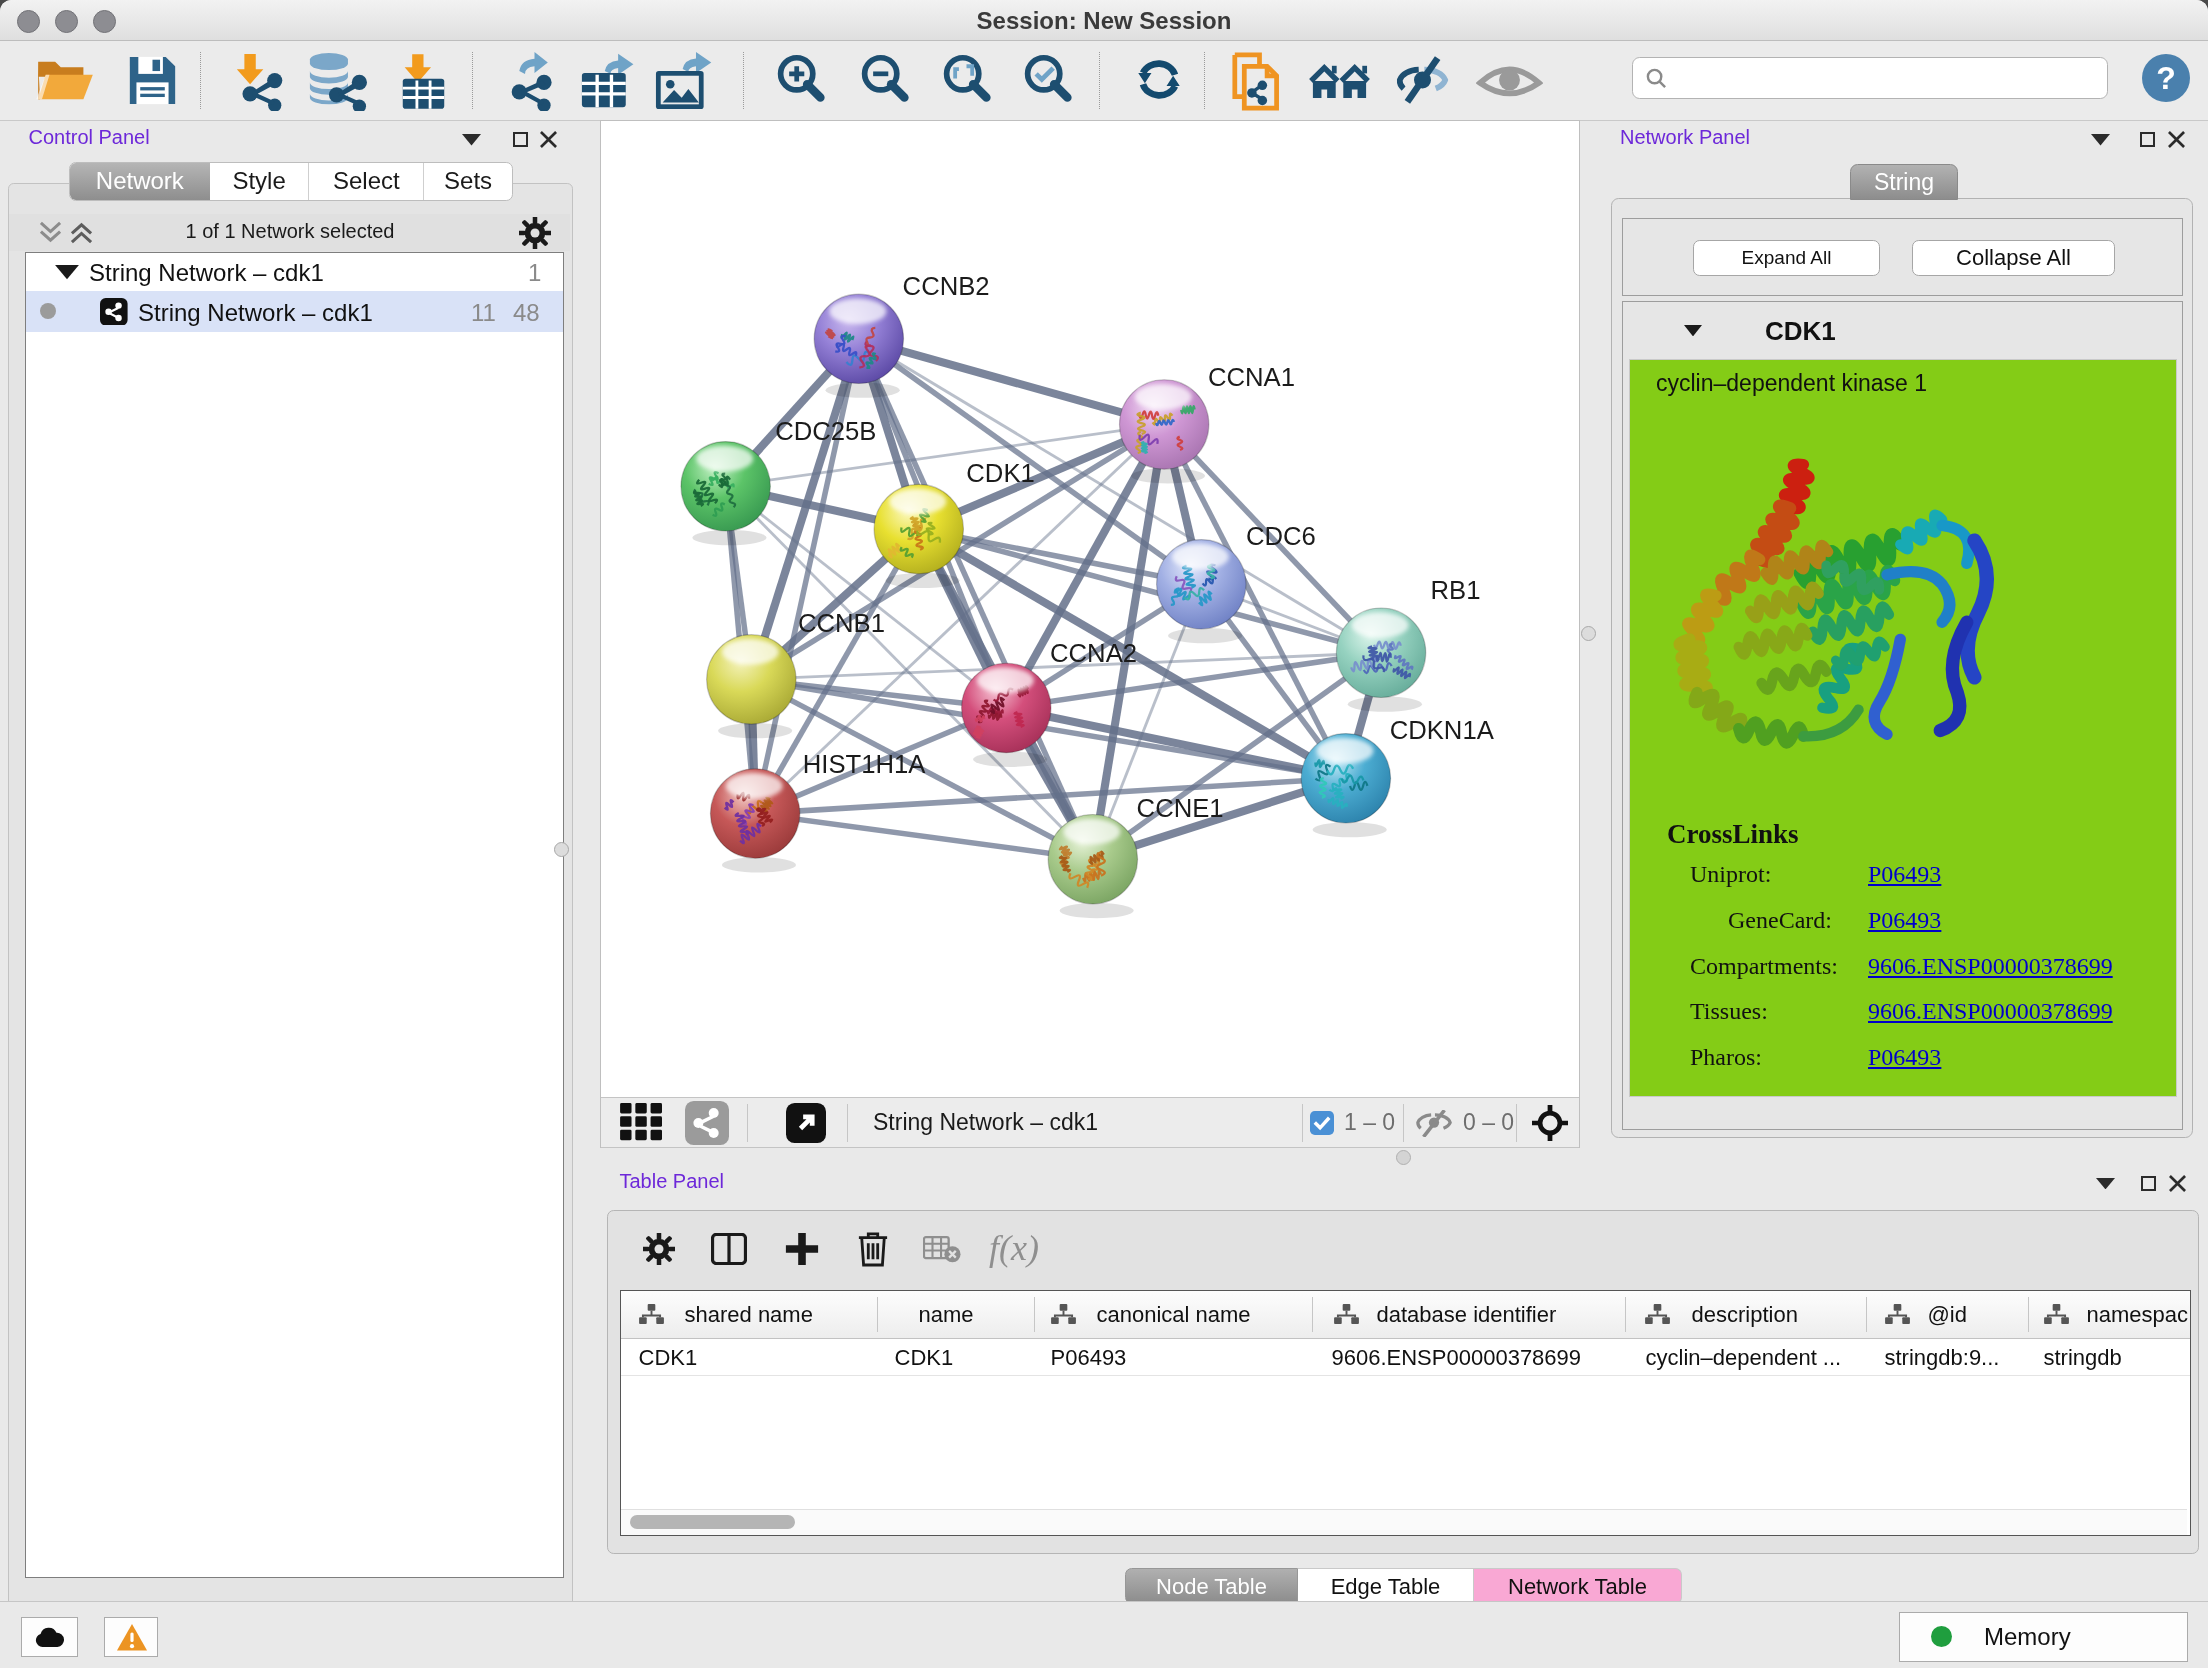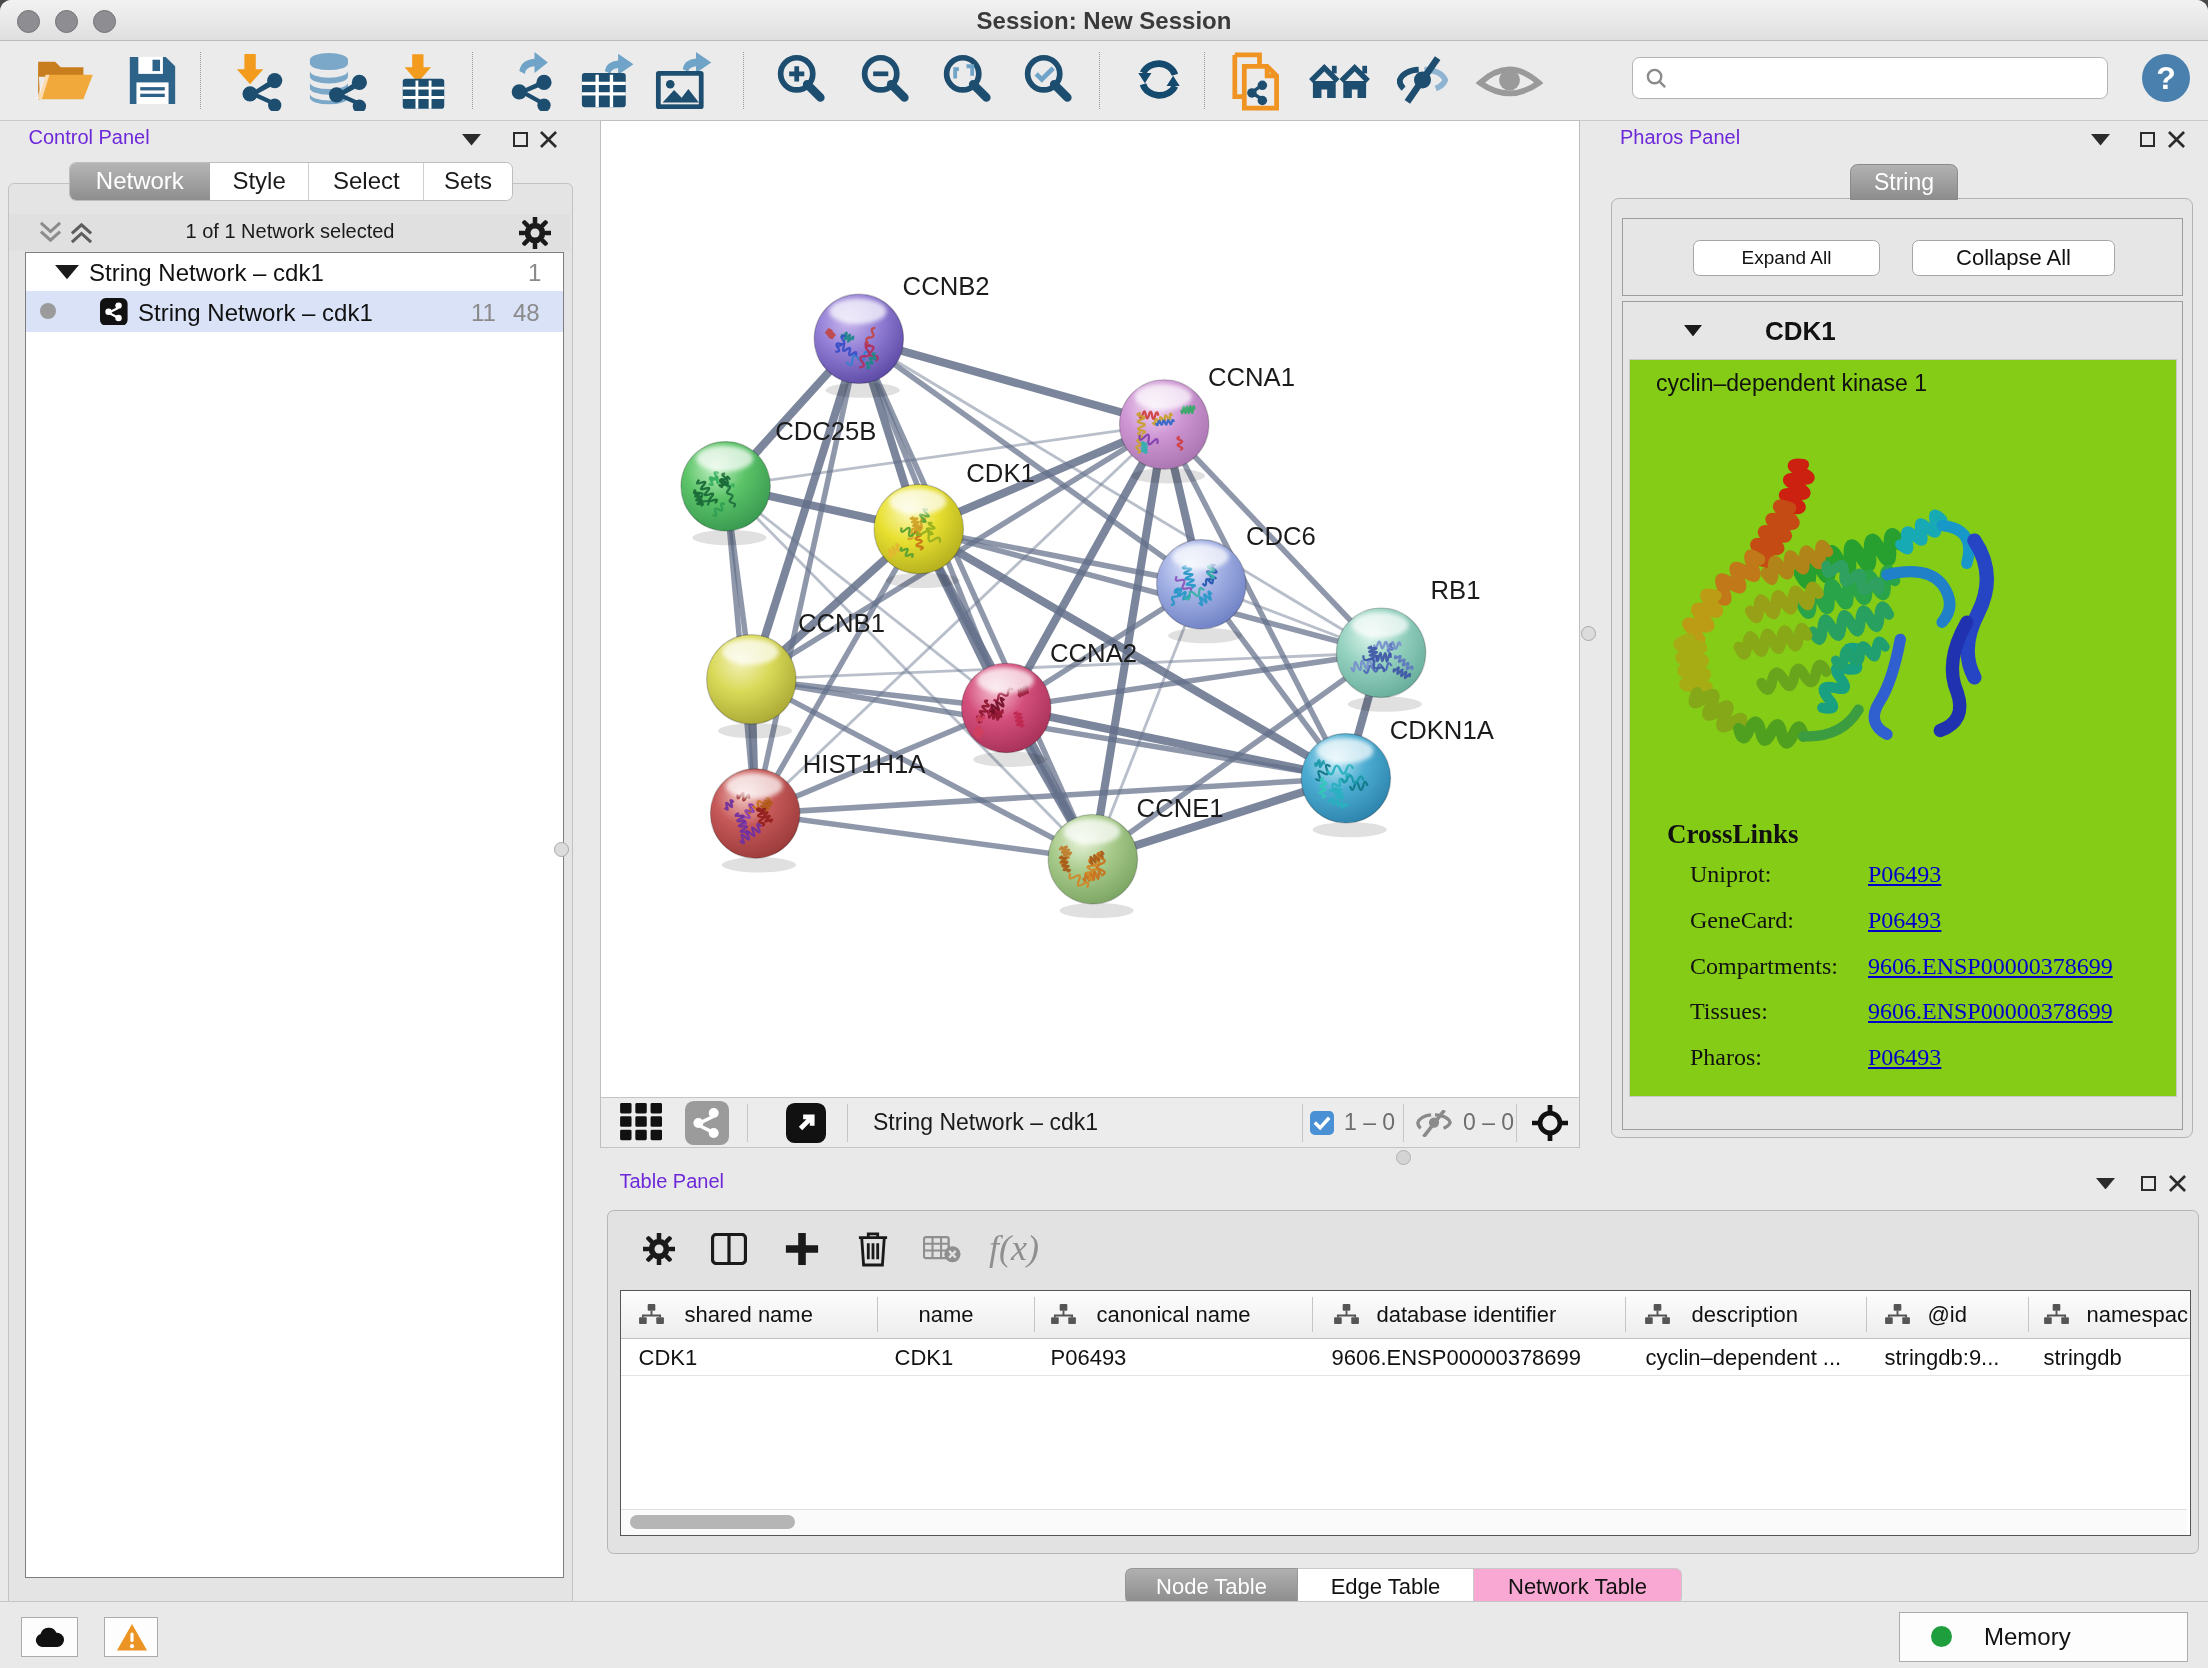--- a/index.html
+++ b/index.html
@@ -616,21 +616,21 @@
       <svg class="abs" style="left:931px;top:6.7px;" width="36" height="36" viewBox="0 0 38 38">
         <circle cx="19" cy="19" r="10.5" fill="none" stroke="#111" stroke-width="5"></circle>
         <g stroke="#111" stroke-width="5">
             <path d="M19 0 v9 M19 29 v9 M0 19 h9 M29 19 h9"></path>
           </g>
       </svg>
     </div>
   </div>
 
   <div id="rpanel" class="abs" style="left:1590px;top:120px;width:618px;height:1039px;">
-    <div class="abs panelTitle" style="left:30px;top:5.7px;">Pharos Panel</div>
+    <div class="abs panelTitle" style="left:30px;top:5.7px;">Network Panel</div>
     <svg class="abs" style="left:501px;top:14.3px;" width="19" height="11.4" viewBox="0 0 20 12">
         <path d="M0 0 h20 l-10 12 z" fill="#2b2b2b"></path>
       </svg>
     <div class="abs" style="left:550px;top:12.4px;width:10.5px;height:10.5px;border:2.4px solid #2b2b2b;"></div>
     <svg class="abs" style="left:578px;top:11.4px;" width="17" height="17" viewBox="0 0 18 18">
         <path d="M2 0 L9 7 L16 0 L18 2 L11 9 L18 16 L16 18 L9 11 L2 18 L0 16 L7 9 L0 2 z" fill="#2b2b2b"></path>
       </svg>
 
     <div class="abs" style="left:21px;top:78px;width:580px;height:938px;background:#e6e6e6;border:1px solid #b2b2b2;border-radius:7.6px;"></div>
 
@@ -674,21 +674,21 @@
         <path d="M84 206 Q91 223 93 204 Q95 186 102 203 Q109 220 111 202 Q113 183 120 200 Q127 217 129 198 Q131 180 138 197 Q145 214 147 196 Q149 177 156 194" stroke="#88a818" stroke-width="11"></path>
         <path d="M108 244 Q116 259 119 242 Q122 225 131 240 Q139 255 142 238 Q145 221 153 236 Q162 251 165 234 Q168 217 176 232" stroke="#68a41c" stroke-width="11"></path>
         <path d="M176 120 Q175 135 185 124 Q196 113 195 129 Q193 144 204 133 Q215 122 213 137 Q212 153 223 142 Q233 131 232 146" stroke="#30a060" stroke-width="10"></path>
         <path d="M186 220 Q194 233 195 218 Q195 203 203 215 Q211 228 212 213 Q213 198 221 211 Q229 223 229 208 Q230 193 238 206" stroke="#20a070" stroke-width="10"></path>
         </g>
       </svg>
       <div class="abs" style="left:37px;top:459px;font-family:'Liberation Serif',serif;font-size:27px;font-weight:bold;color:#111;">CrossLinks</div>
       <div class="abs" style="left:60px;top:0;width:476px;font-family:'Liberation Serif',serif;font-size:24px;color:#111;">
         <div class="abs" style="top:501px;">Uniprot:</div>
           <div class="abs" style="left:178px;top:501px;"><span style="color:#0000cc;text-decoration:underline;">P06493</span></div>
-        <div class="abs" style="top:547px;">GeneCard:</div>
+        <div class="abs" style="top:547px;margin-left:38px;">GeneCard:</div>
           <div class="abs" style="left:178px;top:547px;"><span style="color:#0000cc;text-decoration:underline;">P06493</span></div>
         <div class="abs" style="top:593px;">Compartments:</div>
           <div class="abs" style="left:178px;top:593px;"><span style="color:#0000cc;text-decoration:underline;">9606.ENSP00000378699</span></div>
         <div class="abs" style="top:638px;">Tissues:</div>
           <div class="abs" style="left:178px;top:638px;"><span style="color:#0000cc;text-decoration:underline;">9606.ENSP00000378699</span></div>
         <div class="abs" style="top:684px;">Pharos:</div>
           <div class="abs" style="left:178px;top:684px;"><span style="color:#0000cc;text-decoration:underline;">P06493</span></div>
       </div>
     </div>
   </div>

